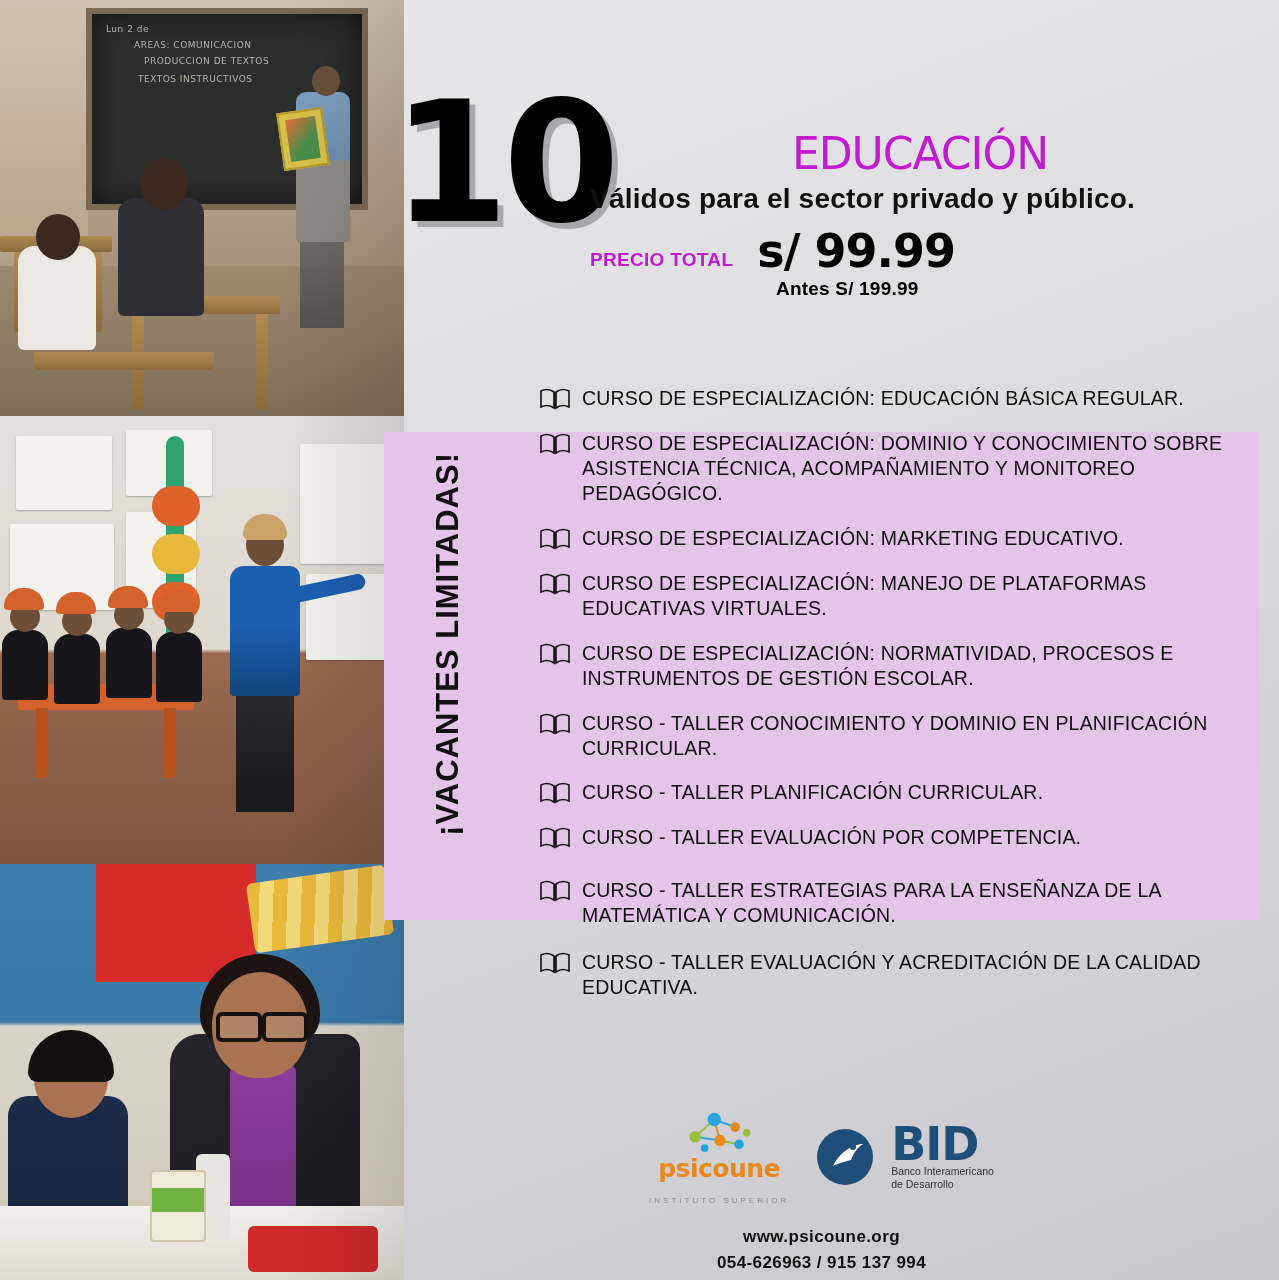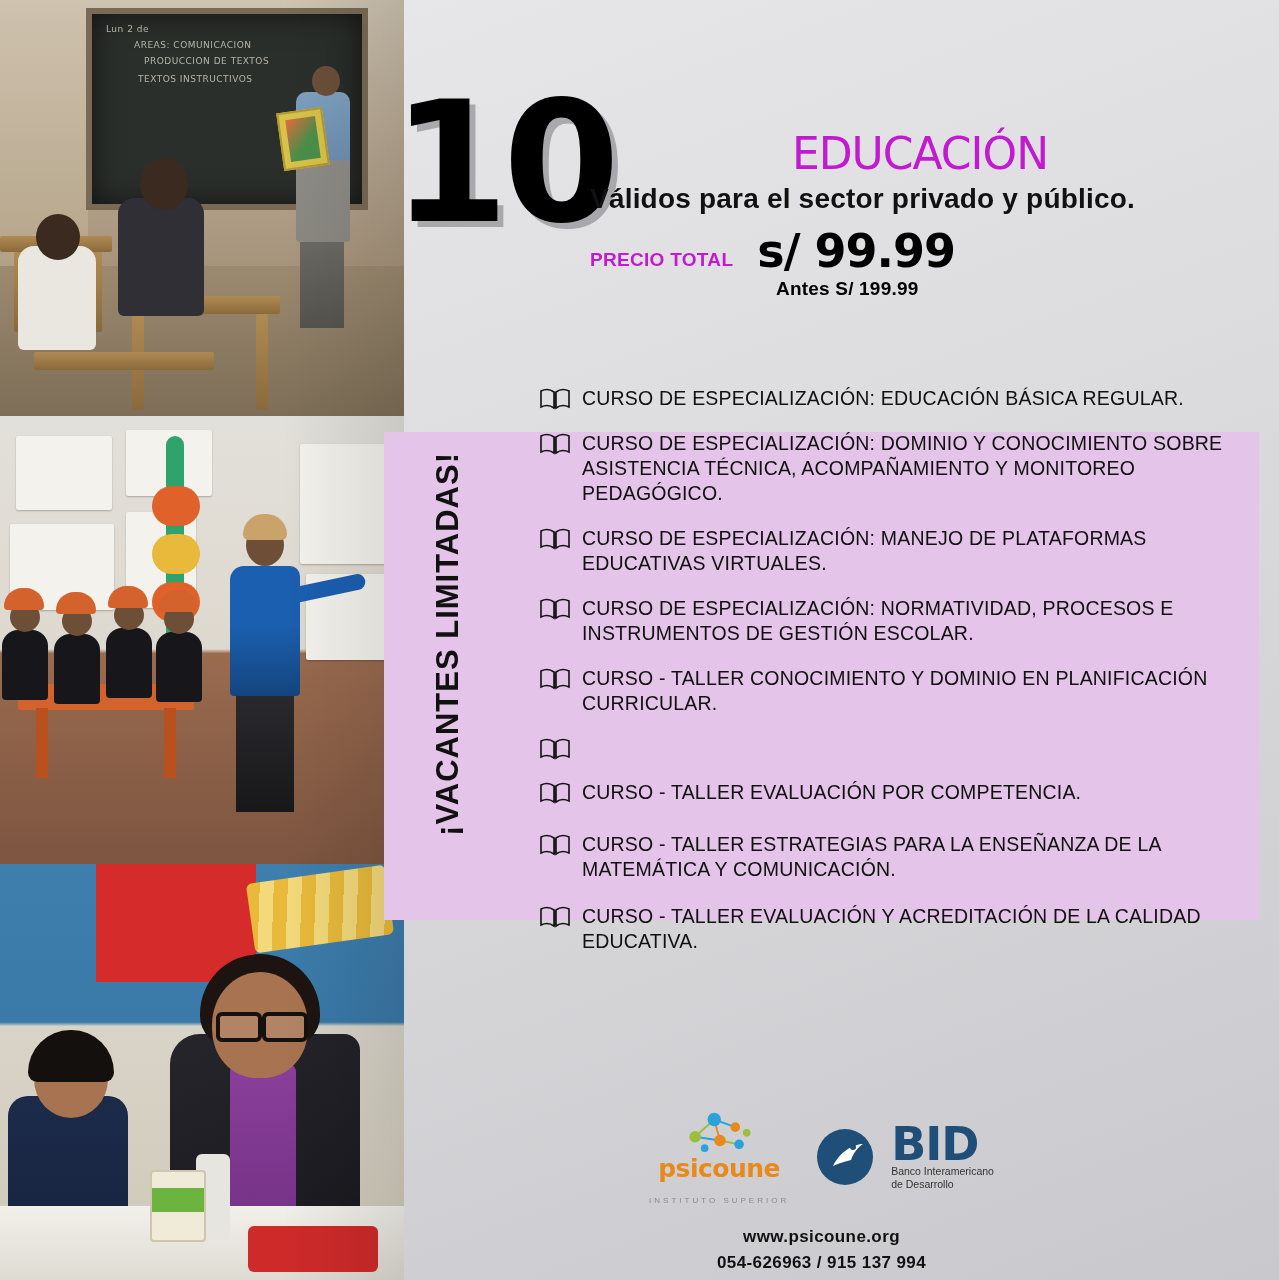--- a/index.html
+++ b/index.html
@@ -480,20 +480,30 @@
         <span class="book-icon">
           <svg viewBox="0 0 30 22" width="30" height="22">
               <path d="M1 3c4-2 9-2 13 1v16c-4-3-9-3-13-1V3z" fill="none" stroke="#111" stroke-width="1.6"></path>
               <path d="M29 3c-4-2-9-2-13 1v16c4-3 9-3 13-1V3z" fill="none" stroke="#111" stroke-width="1.6"></path>
               <path d="M15 4v16" stroke="#111" stroke-width="1.4"></path>
             </svg>
         </span>
         <span class="course-text">CURSO DE ESPECIALIZACIÓN: DOMINIO Y CONOCIMIENTO SOBRE ASISTENCIA TÉCNICA, ACOMPAÑAMIENTO Y MONITOREO PEDAGÓGICO.</span>
       </div>
 
+      <div class="course">
+        <span class="book-icon">
+          <svg viewBox="0 0 30 22" width="30" height="22">
+              <path d="M1 3c4-2 9-2 13 1v16c-4-3-9-3-13-1V3z" fill="none" stroke="#111" stroke-width="1.6"></path>
+              <path d="M29 3c-4-2-9-2-13 1v16c4-3 9-3 13-1V3z" fill="none" stroke="#111" stroke-width="1.6"></path>
+              <path d="M15 4v16" stroke="#111" stroke-width="1.4"></path>
+            </svg>
+        </span>
+        <span class="course-text">CURSO DE ESPECIALIZACIÓN: MARKETING EDUCATIVO.</span>
+      </div>
 
       <div class="course">
         <span class="book-icon">
           <svg viewBox="0 0 30 22" width="30" height="22">
               <path d="M1 3c4-2 9-2 13 1v16c-4-3-9-3-13-1V3z" fill="none" stroke="#111" stroke-width="1.6"></path>
               <path d="M29 3c-4-2-9-2-13 1v16c4-3 9-3 13-1V3z" fill="none" stroke="#111" stroke-width="1.6"></path>
               <path d="M15 4v16" stroke="#111" stroke-width="1.4"></path>
             </svg>
         </span>
         <span class="course-text">CURSO DE ESPECIALIZACIÓN: MANEJO DE PLATAFORMAS EDUCATIVAS VIRTUALES.</span>
@@ -522,20 +532,21 @@
       </div>
 
       <div class="course">
         <span class="book-icon">
           <svg viewBox="0 0 30 22" width="30" height="22">
               <path d="M1 3c4-2 9-2 13 1v16c-4-3-9-3-13-1V3z" fill="none" stroke="#111" stroke-width="1.6"></path>
               <path d="M29 3c-4-2-9-2-13 1v16c4-3 9-3 13-1V3z" fill="none" stroke="#111" stroke-width="1.6"></path>
               <path d="M15 4v16" stroke="#111" stroke-width="1.4"></path>
             </svg>
         </span>
+        <span class="course-text">CURSO - TALLER PLANIFICACIÓN CURRICULAR.</span>
       </div>
 
       <div class="course">
         <span class="book-icon">
           <svg viewBox="0 0 30 22" width="30" height="22">
               <path d="M1 3c4-2 9-2 13 1v16c-4-3-9-3-13-1V3z" fill="none" stroke="#111" stroke-width="1.6"></path>
               <path d="M29 3c-4-2-9-2-13 1v16c4-3 9-3 13-1V3z" fill="none" stroke="#111" stroke-width="1.6"></path>
               <path d="M15 4v16" stroke="#111" stroke-width="1.4"></path>
             </svg>
         </span>

